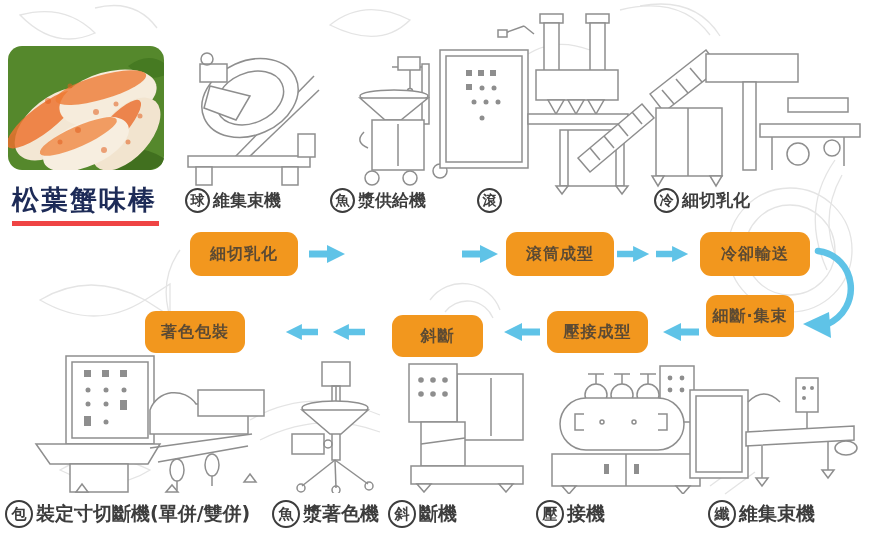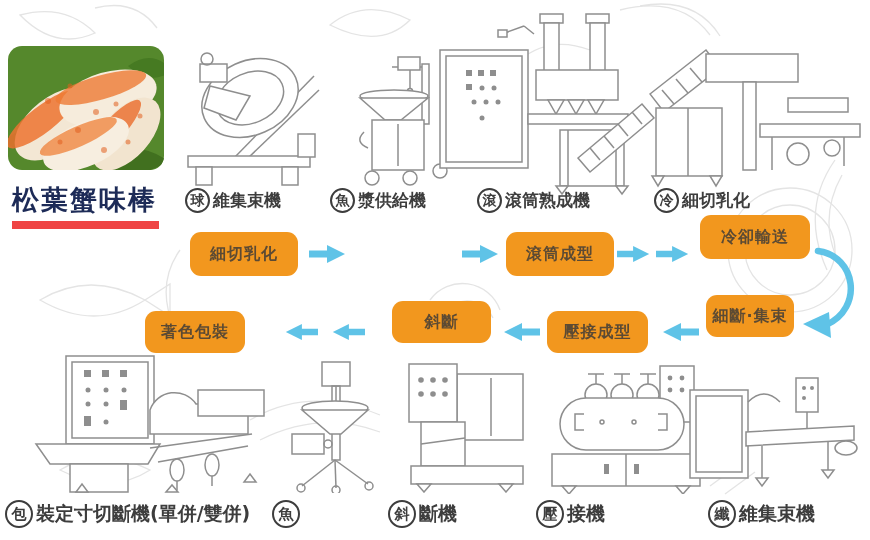--- a/index.html
+++ b/index.html
@@ -2,21 +2,21 @@
 <html><head>
 <meta charset="utf-8">
 <style>
   html,body{margin:0;padding:0;background:#fff;}
   .canvas{position:relative;width:870px;height:540px;background:#ffffff;overflow:hidden;
           font-family:"DejaVu Sans",sans-serif;}
   .decor{position:absolute;left:0;top:0;z-index:0;}
   .machine{position:absolute;z-index:1;}
   .photo{position:absolute;left:8px;top:46px;z-index:2;}
   .title{position:absolute;left:12px;top:182px;z-index:3;font-size:27px;font-weight:bold;
-         color:#1d2b57;letter-spacing:2px;border-bottom:8px solid #ef4444;padding:0 2px 3px 0;}
+         color:#1d2b57;letter-spacing:2px;border-bottom:5px solid #ef4444;padding:0 2px 3px 0;}
   .mlabel{position:absolute;z-index:3;display:flex;align-items:center;gap:3px;
           color:#3d3d3d;font-weight:bold;white-space:nowrap;}
   .mlabel.r1{font-size:17px;}
   .mlabel.r2{font-size:19px;}
   .circ{display:inline-flex;align-items:center;justify-content:center;border:2.5px solid #3d3d3d;
         border-radius:50%;box-sizing:border-box;background:#fff;}
   .r1 .circ{width:25px;height:25px;font-size:14px;}
   .r2 .circ{width:28px;height:28px;font-size:15px;}
   .step{position:absolute;z-index:3;background:#f2971e;border-radius:11px;color:#5c4a33;
         font-weight:bold;font-size:16px;letter-spacing:1px;display:flex;align-items:center;
@@ -307,51 +307,50 @@
   <div class="mlabel r1" style="left:185px;top:188px">
     <span class="circ">球</span>
     <span>維集束機</span>
   </div>
   <div class="mlabel r1" style="left:330px;top:188px">
     <span class="circ">魚</span>
     <span>漿供給機</span>
   </div>
   <div class="mlabel r1" style="left:477px;top:188px">
     <span class="circ">滾</span>
-    <span>滾筒熟成機</span>
   </div>
   <div class="mlabel r1" style="left:654px;top:188px">
     <span class="circ">冷</span>
     <span>細切乳化</span>
   </div>
 
   <div class="step" style="left:190px;top:232px;width:108px;height:44px">細切乳化</div>
   <div class="step" style="left:506px;top:232px;width:108px;height:44px">滾筒成型</div>
-  <div class="step" style="left:700px;top:215px;width:110px;height:44px">冷卻輸送</div>
+  <div class="step" style="left:700px;top:232px;width:110px;height:44px">冷卻輸送</div>
 
   <svg class="arrow" style="left:309px;top:243px" width="38" height="22" viewBox="0 0 38 22">
     <path d="M0 7.5 H18 V2 L36 11 L18 20 V14.5 H0 Z" fill="#5fc3e7"></path>
     </svg>
   <svg class="arrow" style="left:462px;top:243px" width="38" height="22" viewBox="0 0 38 22">
     <path d="M0 7.5 H18 V2 L36 11 L18 20 V14.5 H0 Z" fill="#5fc3e7"></path>
     </svg>
   <svg class="arrow" style="left:617px;top:243px" width="34" height="22" viewBox="0 0 38 22">
     <path d="M0 7.5 H18 V2 L36 11 L18 20 V14.5 H0 Z" fill="#5fc3e7"></path>
     </svg>
   <svg class="arrow" style="left:656px;top:243px" width="34" height="22" viewBox="0 0 38 22">
     <path d="M0 7.5 H18 V2 L36 11 L18 20 V14.5 H0 Z" fill="#5fc3e7"></path>
     </svg>
 
   <svg class="arrow" style="left:798px;top:244px" width="70" height="96" viewBox="0 0 70 96">
     <path d="M20 7 C58 12 66 64 28 81" fill="none" stroke="#5fc3e7" stroke-width="6.5" stroke-linecap="round"></path>
     <polygon points="31,68 33,94 5,80" fill="#5fc3e7"></polygon>
   </svg>
 
   <div class="step" style="left:145px;top:311px;width:100px;height:42px">著色包裝</div>
-  <div class="step" style="left:392px;top:301px;width:99px;height:42px">斜斷</div>
+  <div class="step" style="left:392px;top:315px;width:91px;height:42px">斜斷</div>
   <div class="step" style="left:547px;top:311px;width:101px;height:42px">壓接成型</div>
   <div class="step" style="left:706px;top:295px;width:88px;height:42px">細斷·集束</div>
 
   <svg class="arrow" style="left:661px;top:321px" width="38" height="22" viewBox="0 0 38 22">
     <path d="M38 7.5 H20 V2 L2 11 L20 20 V14.5 H38 Z" fill="#5fc3e7"></path>
     </svg>
   <svg class="arrow" style="left:502px;top:321px" width="38" height="22" viewBox="0 0 38 22">
     <path d="M38 7.5 H20 V2 L2 11 L20 20 V14.5 H38 Z" fill="#5fc3e7"></path>
     </svg>
   <svg class="arrow" style="left:331px;top:321px" width="34" height="22" viewBox="0 0 38 22">
@@ -360,20 +359,21 @@
   <svg class="arrow" style="left:284px;top:321px" width="34" height="22" viewBox="0 0 38 22">
     <path d="M38 7.5 H20 V2 L2 11 L20 20 V14.5 H38 Z" fill="#5fc3e7"></path>
     </svg>
 
   <div class="mlabel r2" style="left:5px;top:500px">
     <span class="circ">包</span>
     <span>裝定寸切斷機(單併/雙併)</span>
   </div>
   <div class="mlabel r2" style="left:272px;top:500px">
     <span class="circ">魚</span>
+    <span>漿著色機</span>
   </div>
   <div class="mlabel r2" style="left:388px;top:500px">
     <span class="circ">斜</span>
     <span>斷機</span>
   </div>
   <div class="mlabel r2" style="left:536px;top:500px">
     <span class="circ">壓</span>
     <span>接機</span>
   </div>
   <div class="mlabel r2" style="left:708px;top:500px">

